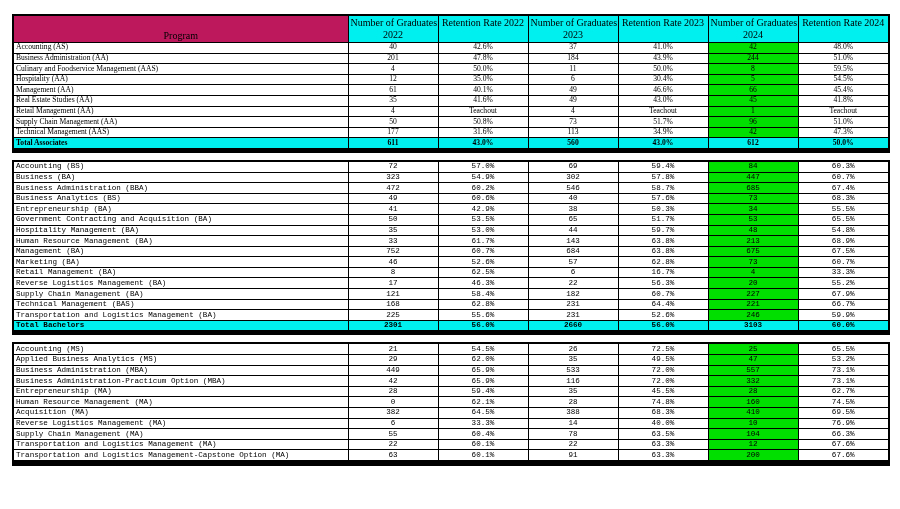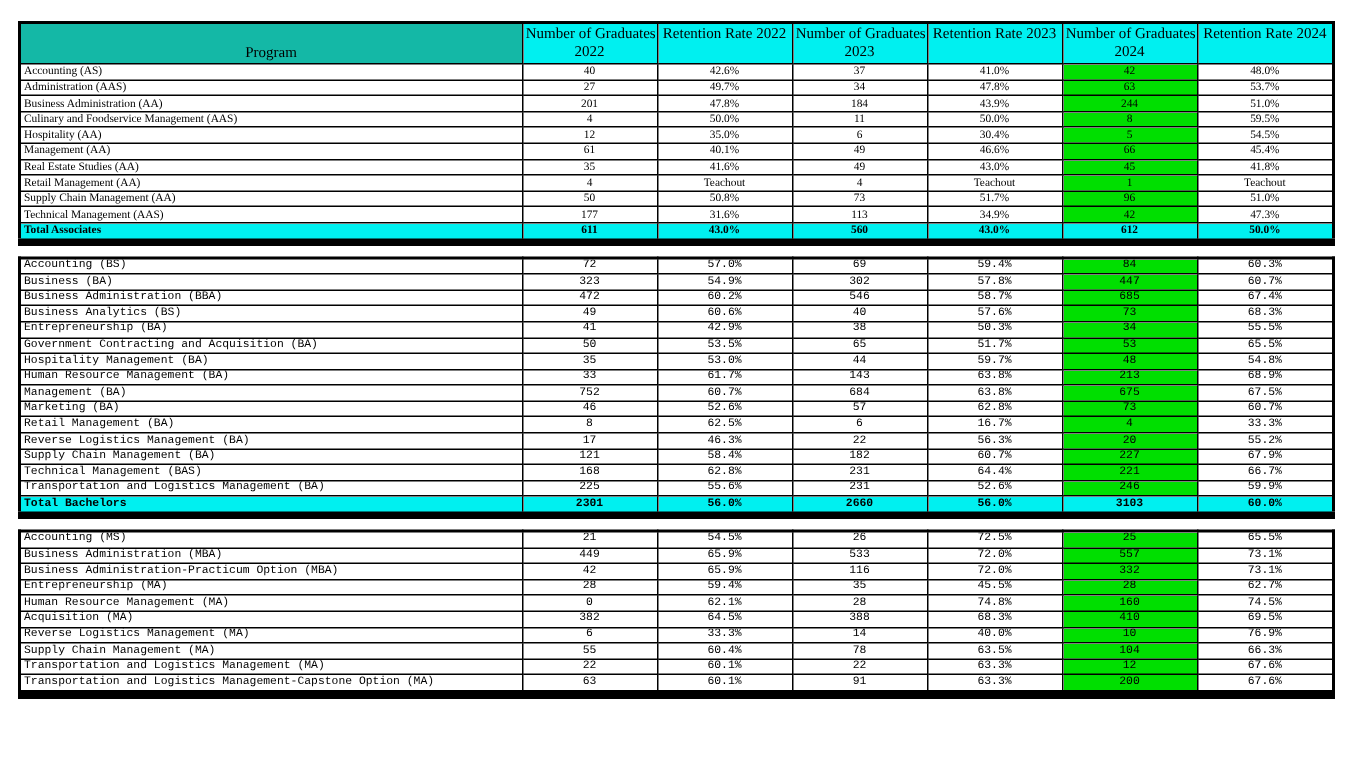--- a/index.html
+++ b/index.html
@@ -18,21 +18,21 @@
   td{
     border:1px solid var(--bd);font-size:7.6px;line-height:1.15;
     padding:0 2px;height:9.6px;white-space:nowrap;overflow:hidden;
   }
   td.prog{text-align:left;}
   td.val{text-align:center;}
   tr.hdr td{
     background:var(--cyan);font-weight:normal;text-align:center;
     height:24px;vertical-align:top;padding-top:1px;font-size:10px;
   }
-  tr.hdr td.prog-h{background:#14b8a6;vertical-align:bottom;padding-bottom:1px;}
+  tr.hdr td.prog-h{background:#be185d;vertical-align:bottom;padding-bottom:1px;}
   td.g24{background:var(--green);}
   tr.total td{background:var(--cyan);font-weight:bold;margin-left:48px;}
 </style>
 </head>
 <body>
 
 <div class="sheet" style="--cyan: #00F0F0; --green: #00DF00; --bd: #000000;">
   <div id="tables">
       <table class="grid">
         <colgroup>
@@ -75,29 +75,20 @@
           <tr>
             <td class="prog">Accounting (AS)</td>
             <td class="val">40</td>
             <td class="val">42.6%</td>
             <td class="val">37</td>
             <td class="val">41.0%</td>
             <td class="val g24">42</td>
             <td class="val">48.0%</td>
           </tr>
           <tr>
-            <td class="prog">Administration (AAS)</td>
-            <td class="val">27</td>
-            <td class="val">49.7%</td>
-            <td class="val">34</td>
-            <td class="val">47.8%</td>
-            <td class="val g24">63</td>
-            <td class="val">53.7%</td>
-          </tr>
-          <tr>
             <td class="prog">Business Administration (AA)</td>
             <td class="val">201</td>
             <td class="val">47.8%</td>
             <td class="val">184</td>
             <td class="val">43.9%</td>
             <td class="val g24">244</td>
             <td class="val">51.0%</td>
           </tr>
           <tr>
             <td class="prog">Culinary and Foodservice Management (AAS)</td>
@@ -344,20 +335,29 @@
           <tr>
             <td class="prog">Accounting (MS)</td>
             <td class="val">21</td>
             <td class="val">54.5%</td>
             <td class="val">26</td>
             <td class="val">72.5%</td>
             <td class="val g24">25</td>
             <td class="val">65.5%</td>
           </tr>
           <tr>
+            <td class="prog">Applied Business Analytics (MS)</td>
+            <td class="val">29</td>
+            <td class="val">62.0%</td>
+            <td class="val">35</td>
+            <td class="val">49.5%</td>
+            <td class="val g24">47</td>
+            <td class="val">53.2%</td>
+          </tr>
+          <tr>
             <td class="prog">Business Administration (MBA)</td>
             <td class="val">449</td>
             <td class="val">65.9%</td>
             <td class="val">533</td>
             <td class="val">72.0%</td>
             <td class="val g24">557</td>
             <td class="val">73.1%</td>
           </tr>
           <tr>
             <td class="prog">Business Administration-Practicum Option (MBA)</td>

